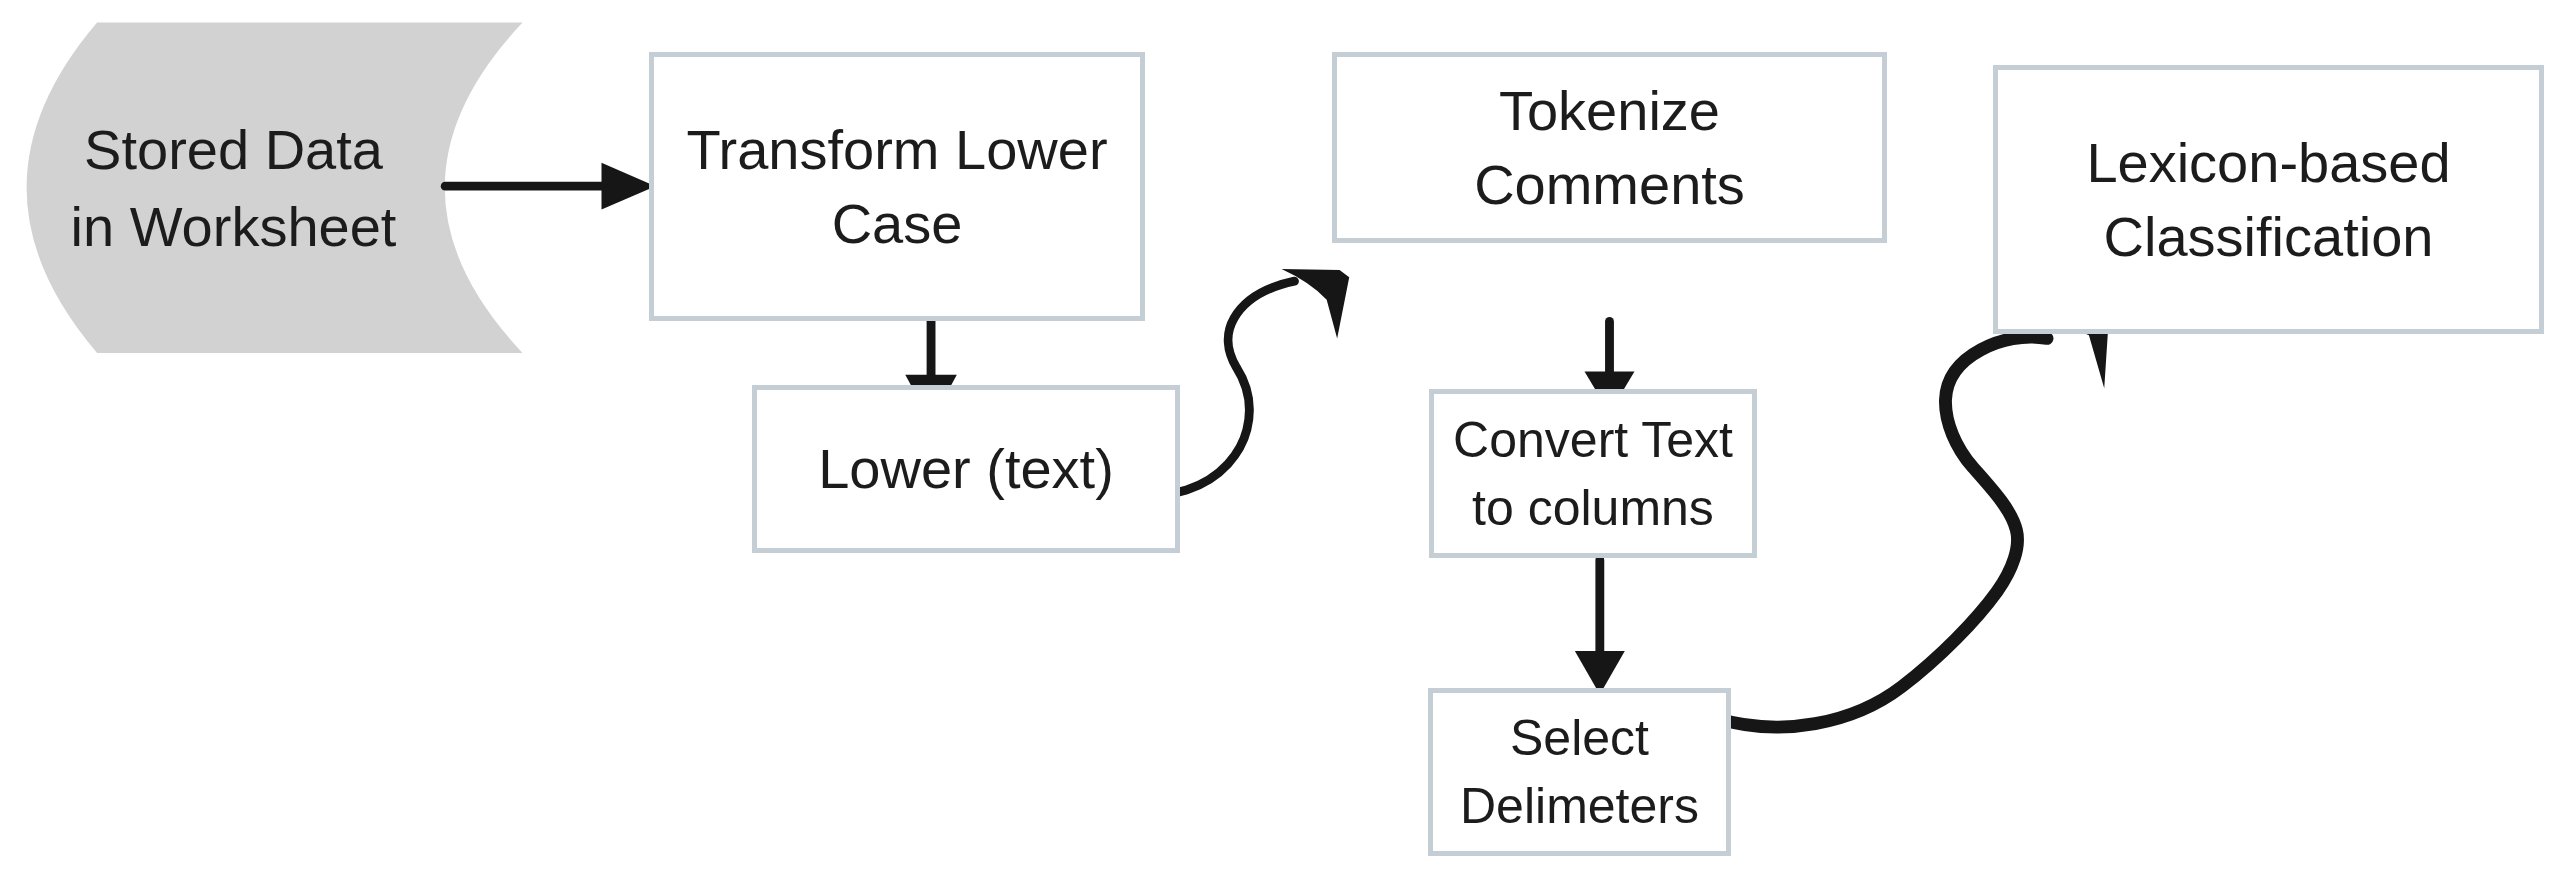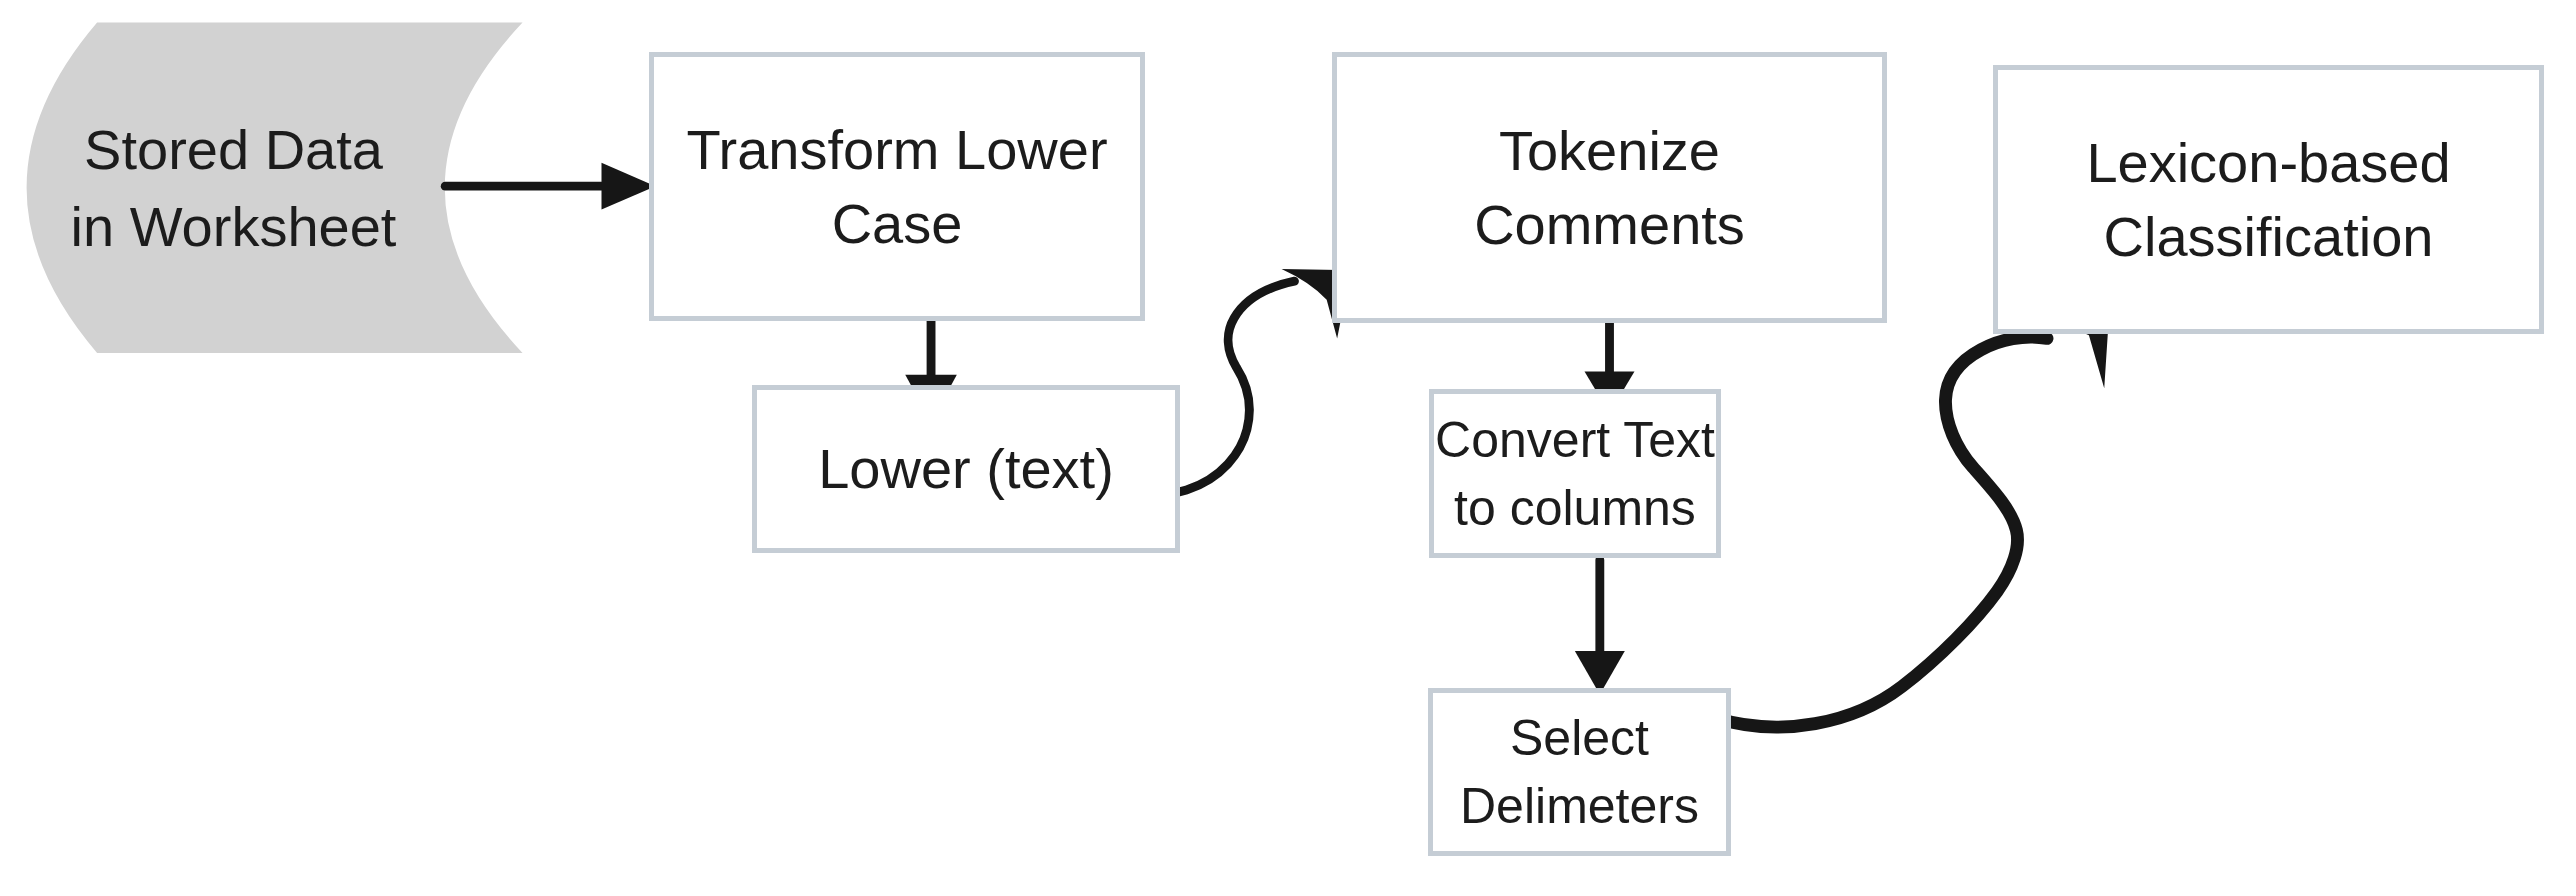--- a/index.html
+++ b/index.html
@@ -33,25 +33,25 @@
     text-align: center;
     color: var(--text, #1c1c1c);
     white-space: pre-line;
   }
   .node-label {
     display: block;
     white-space: pre-line;
   }
   
   #node-transform-lower-case { left: 649px;  top: 52px; width: 496px; height: 269px; font-size: 56px; line-height: 74px; }
-  #node-tokenize-comments    { left: 1332px; top: 52px; width: 555px; height: 271px; font-size: 56px; line-height: 74px; }
+  #node-tokenize-comments    { left: 1332px; top: 52px; width: 555px; height: 191px; font-size: 56px; line-height: 74px; }
   #node-lexicon-based        { left: 1993px; top: 52px; width: 551px; height: 269px; font-size: 56px; line-height: 74px; margin-top: 13px; }
   
   #node-lower-text           { left: 752px;  top: 385px; width: 428px; height: 168px; font-size: 56px; line-height: 74px; }
-  #node-convert-text         { left: 1429px; top: 389px; width: 292px; height: 169px; font-size: 50px; line-height: 68px; }
+  #node-convert-text         { left: 1429px; top: 389px; width: 328px; height: 169px; font-size: 50px; line-height: 68px; }
   #node-select-delimeters    { left: 1428px; top: 688px; width: 303px; height: 168px; font-size: 50px; line-height: 68px; }
   
   #label-stored-data {
     position: absolute;
     left: 16px; top: 22.6px; width: 435px; height: 330px;
     display: flex; align-items: center; justify-content: center;
     text-align: center;
     color: var(--text, #1c1c1c);
     font-size: 56px; line-height: 77px;
     white-space: pre-line;

